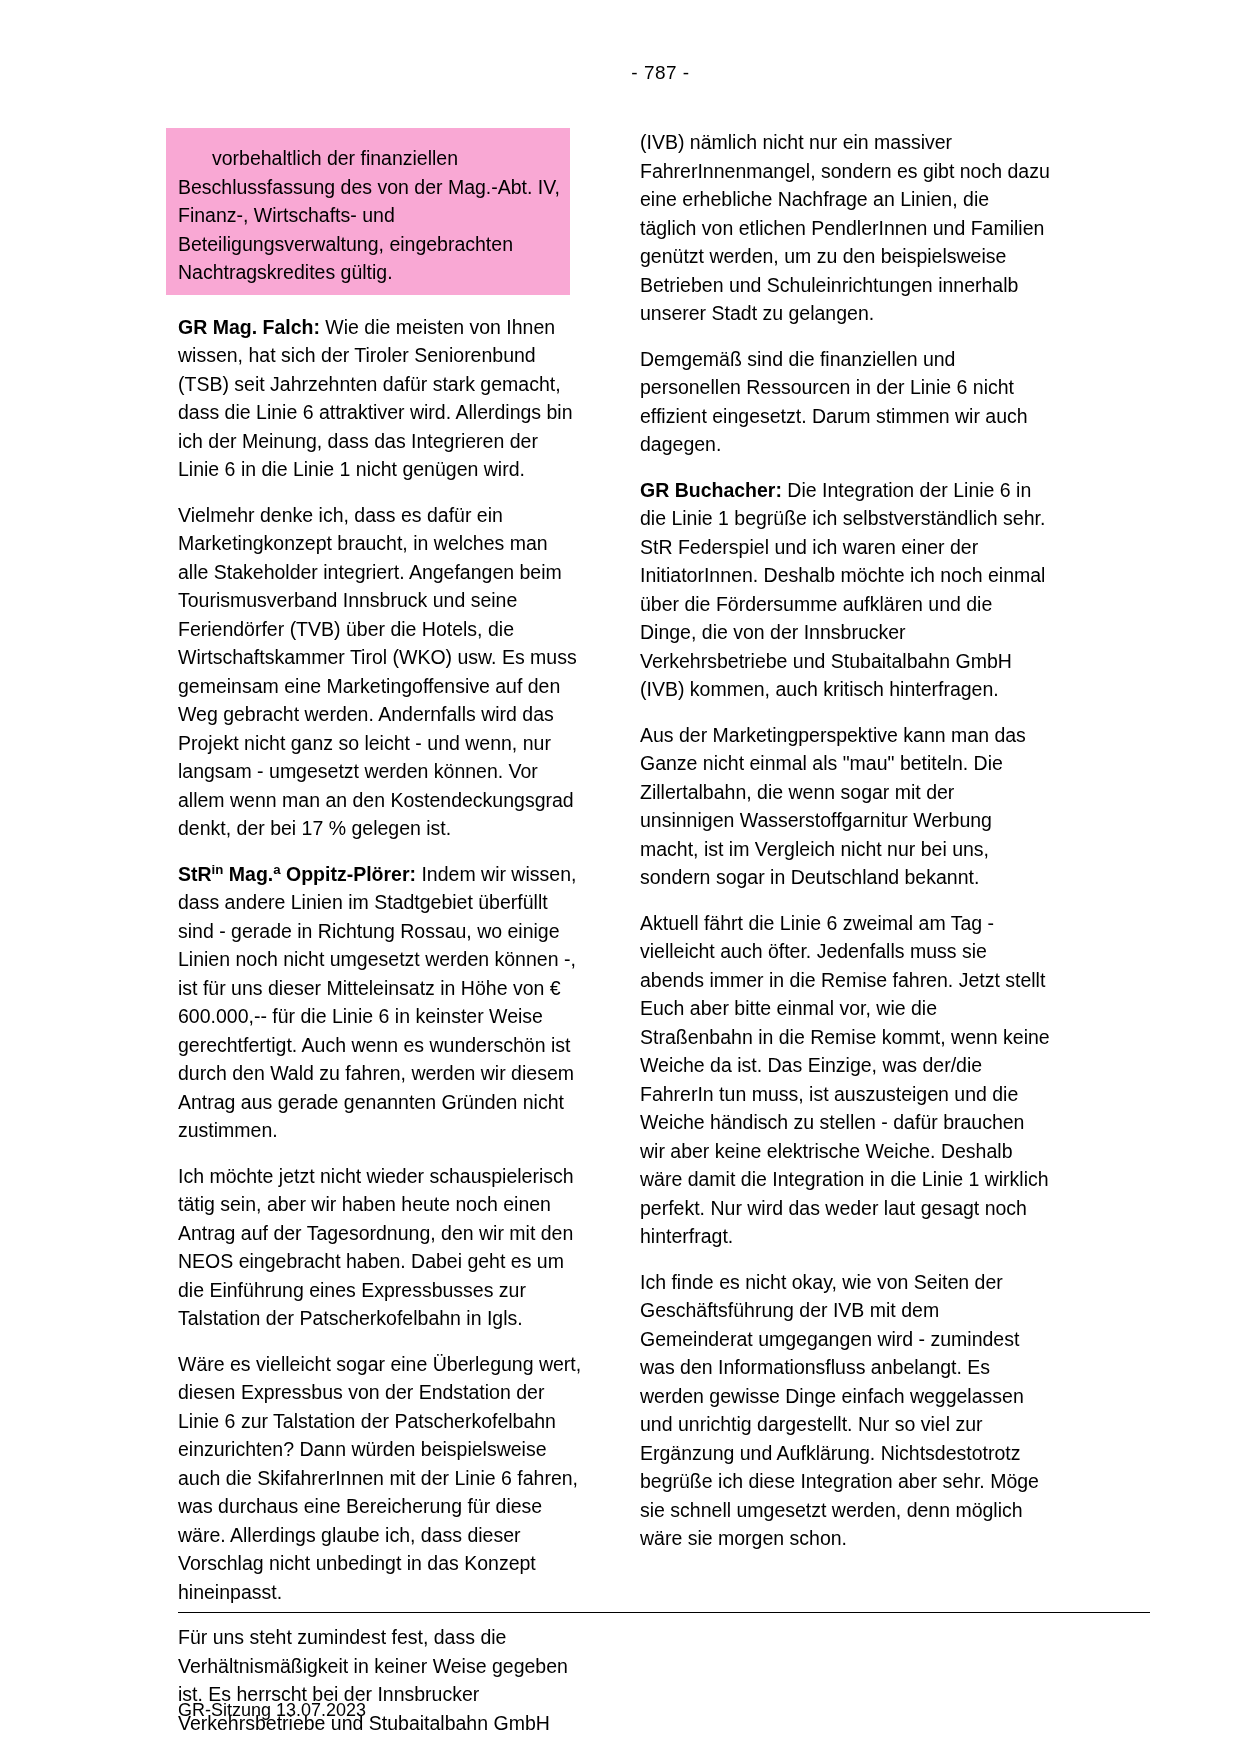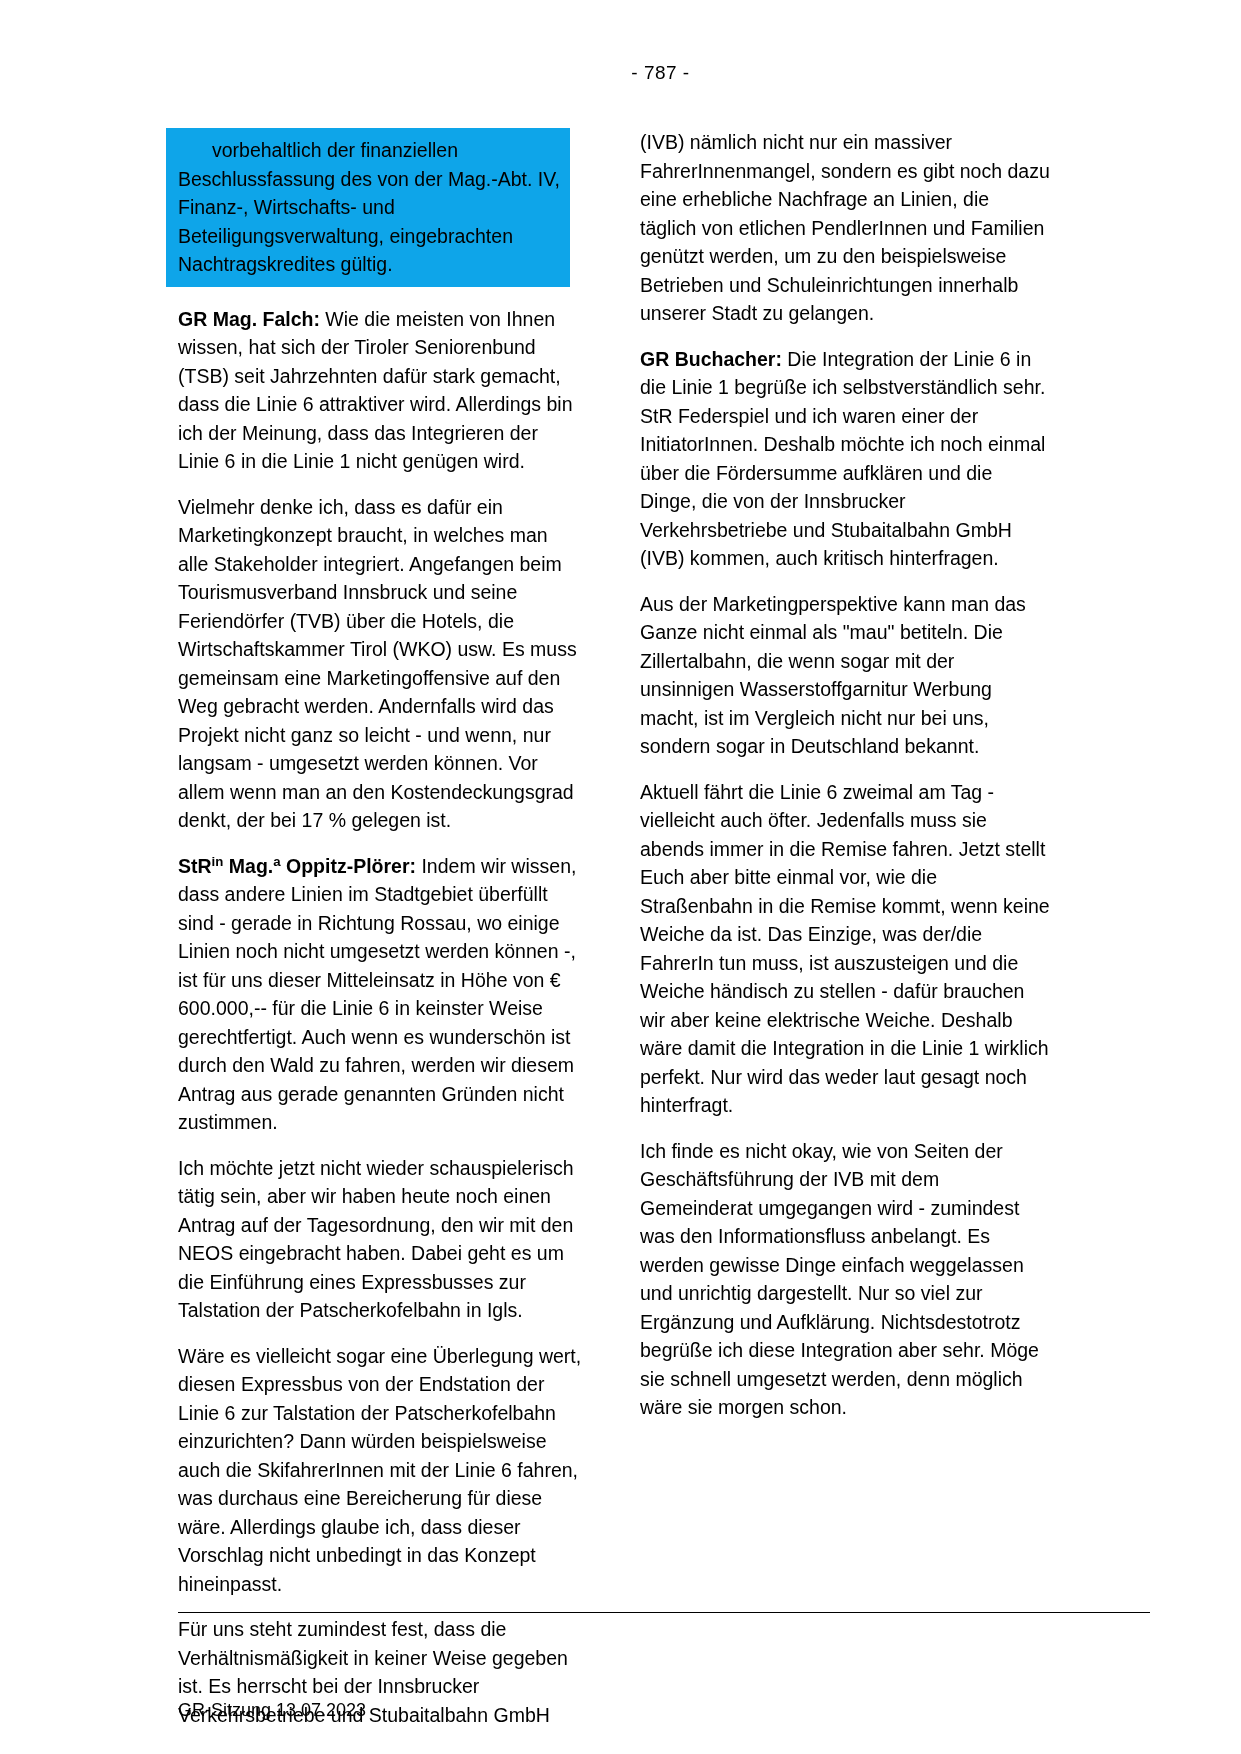--- a/index.html
+++ b/index.html
@@ -47,22 +47,22 @@
     width: 410px;
   }
   p {
     margin: 0 0 17px 0;
     font-size: 19.5px;
     line-height: 28.5px;
     text-align: left;
     hyphens: manual;
   }
   .highlight {
-    background: #0ea5e9;
-    padding: 8px 10px 8px 12px;
+    background: #f9a8d4;
+    padding: 16px 10px 8px 12px;
     margin: 0 0 18px -12px;
     width: 404px;
     box-sizing: border-box;
   }
   .highlight p {
     margin: 0;
     text-indent: 34px;
   }
   .speaker {
     font-weight: bold;
@@ -114,20 +114,21 @@
       <p><span>Wäre es vielleicht sogar eine Überlegung wert, diesen Expressbus von der Endstation der Linie 6 zur Talstation der Patscherkofelbahn einzurichten? Dann würden beispielsweise auch die SkifahrerInnen mit der Linie 6 fahren, was durchaus eine Bereicherung für diese wäre. Allerdings glaube ich, dass dieser Vorschlag nicht unbedingt in das Konzept hineinpasst.</span></p>
 
       <p><span>Für uns steht zumindest fest, dass die Verhältnismäßigkeit in keiner Weise gegeben ist. Es herrscht bei der Innsbrucker Verkehrsbetriebe und Stubaitalbahn GmbH</span></p>
 
     </div>
 
     <div class="col col-right">
 
       <p><span>(IVB) nämlich nicht nur ein massiver FahrerInnenmangel, sondern es gibt noch dazu eine erhebliche Nachfrage an Linien, die täglich von etlichen PendlerInnen und Familien genützt werden, um zu den beispielsweise Betrieben und Schuleinrichtungen innerhalb unserer Stadt zu gelangen.</span></p>
 
+      <p><span>Demgemäß sind die finanziellen und personellen Ressourcen in der Linie 6 nicht effizient eingesetzt. Darum stimmen wir auch dagegen.</span></p>
 
       <p><span class="speaker">GR Buchacher:</span><span> Die Integration der Linie 6 in die Linie 1 begrüße ich selbstverständlich sehr. StR Federspiel und ich waren einer der InitiatorInnen. Deshalb möchte ich noch einmal über die Fördersumme aufklären und die Dinge, die von der Innsbrucker Verkehrsbetriebe und Stubaitalbahn GmbH (IVB) kommen, auch kritisch hinterfragen.</span></p>
 
 
       <p><span>Aus der Marketingperspektive kann man das Ganze nicht einmal als "mau" betiteln. Die Zillertalbahn, die wenn sogar mit der unsinnigen Wasserstoffgarnitur Werbung macht, ist im Vergleich nicht nur bei uns, sondern sogar in Deutschland bekannt.</span></p>
 
       <p><span>Aktuell fährt die Linie 6 zweimal am Tag - vielleicht auch öfter. Jedenfalls muss sie abends immer in die Remise fahren. Jetzt stellt Euch aber bitte einmal vor, wie die Straßenbahn in die Remise kommt, wenn keine Weiche da ist. Das Einzige, was der/die FahrerIn tun muss, ist auszusteigen und die Weiche händisch zu stellen - dafür brauchen wir aber keine elektrische Weiche. Deshalb wäre damit die Integration in die Linie 1 wirklich perfekt. Nur wird das weder laut gesagt noch hinterfragt.</span></p>
 
       <p><span>Ich finde es nicht okay, wie von Seiten der Geschäftsführung der IVB mit dem Gemeinderat umgegangen wird - zumindest was den Informationsfluss anbelangt. Es werden gewisse Dinge einfach weggelassen und unrichtig dargestellt. Nur so viel zur Ergänzung und Aufklärung. Nichtsdestotrotz begrüße ich diese Integration aber sehr. Möge sie schnell umgesetzt werden, denn möglich wäre sie morgen schon.</span></p>
 

